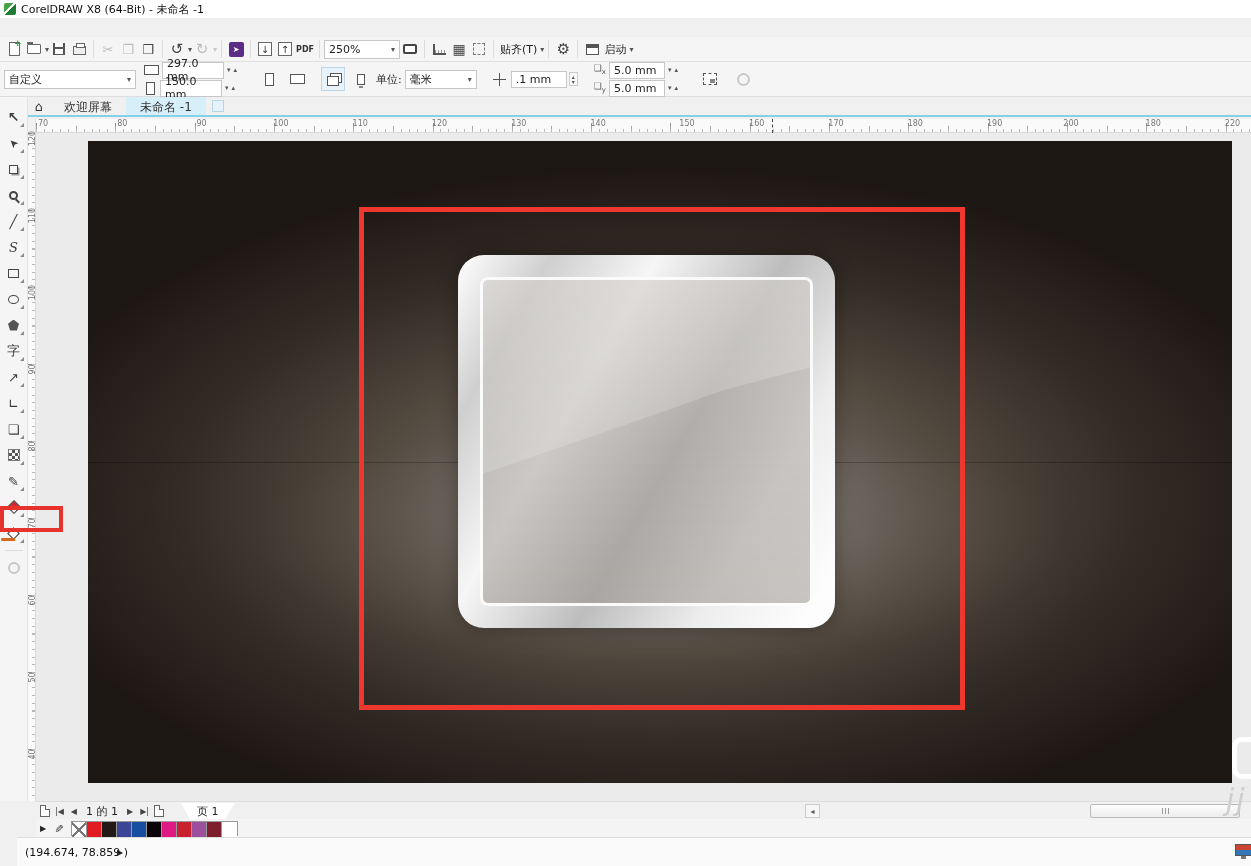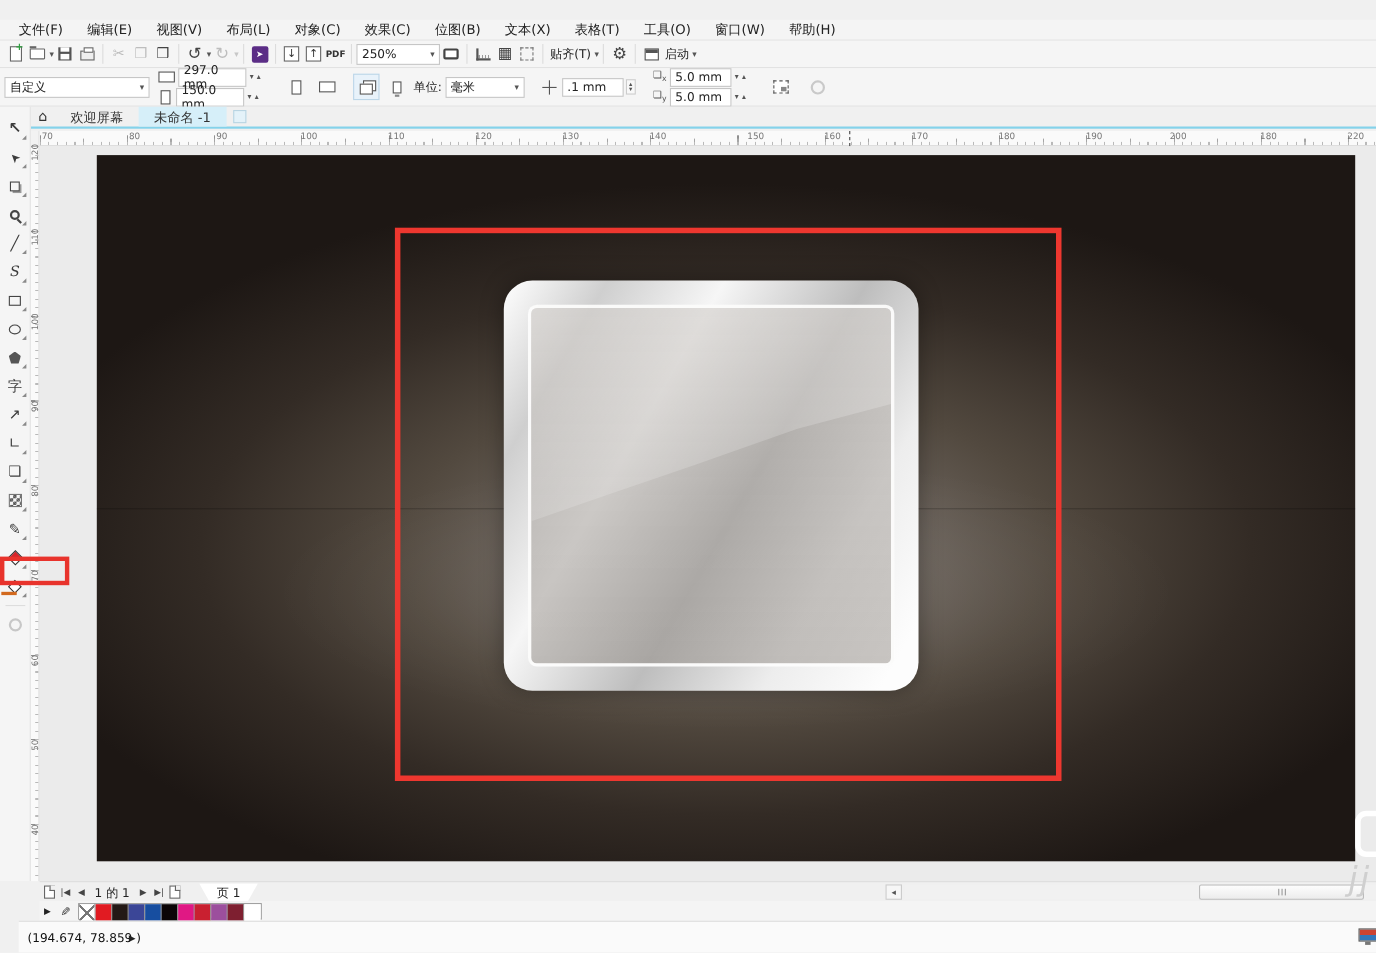--- a/index.html
+++ b/index.html
@@ -162,35 +162,25 @@
   .status-expand { position:absolute; left:100px; top:10px; font-size:8px; color:#222; }
   .icn-monitor { position:absolute; left:1218px; top:6px; width:17px; height:12px; border:1px solid #555; background:linear-gradient(#cc4433 50%,#3377bb 50%); }
   .icn-monitor::after { content:""; position:absolute; left:5px; bottom:-4px; width:5px; height:3px; background:#777; }
   .status-sliver { position:absolute; left:1246px; top:8px; width:5px; height:10px; background:#cfcfcf; }
 </style>
 </head>
 <body>
 
 <div class="app">
 
-
-  <div class="menubar">
-      <span class="menu-item">文件(F)</span>
-      <span class="menu-item">编辑(E)</span>
-      <span class="menu-item">视图(V)</span>
-      <span class="menu-item">布局(L)</span>
-      <span class="menu-item">对象(C)</span>
-      <span class="menu-item">效果(C)</span>
-      <span class="menu-item">位图(B)</span>
-      <span class="menu-item">文本(X)</span>
-      <span class="menu-item">表格(T)</span>
-      <span class="menu-item">工具(O)</span>
-      <span class="menu-item">窗口(W)</span>
-      <span class="menu-item">帮助(H)</span>
-    </div>
+  <div class="titlebar">
+    <span class="corel-logo"></span>
+    <span class="title-text">CorelDRAW X8 (64-Bit) - 未命名 -1</span>
+  </div>
+
 
   <div class="toolbar">
     <span class="tb">
         <span class="icn-page">
           <span class="plus">+</span>
         </span>
       </span>
     <span class="tb">
         <span class="icn-folder"></span>
       </span>

